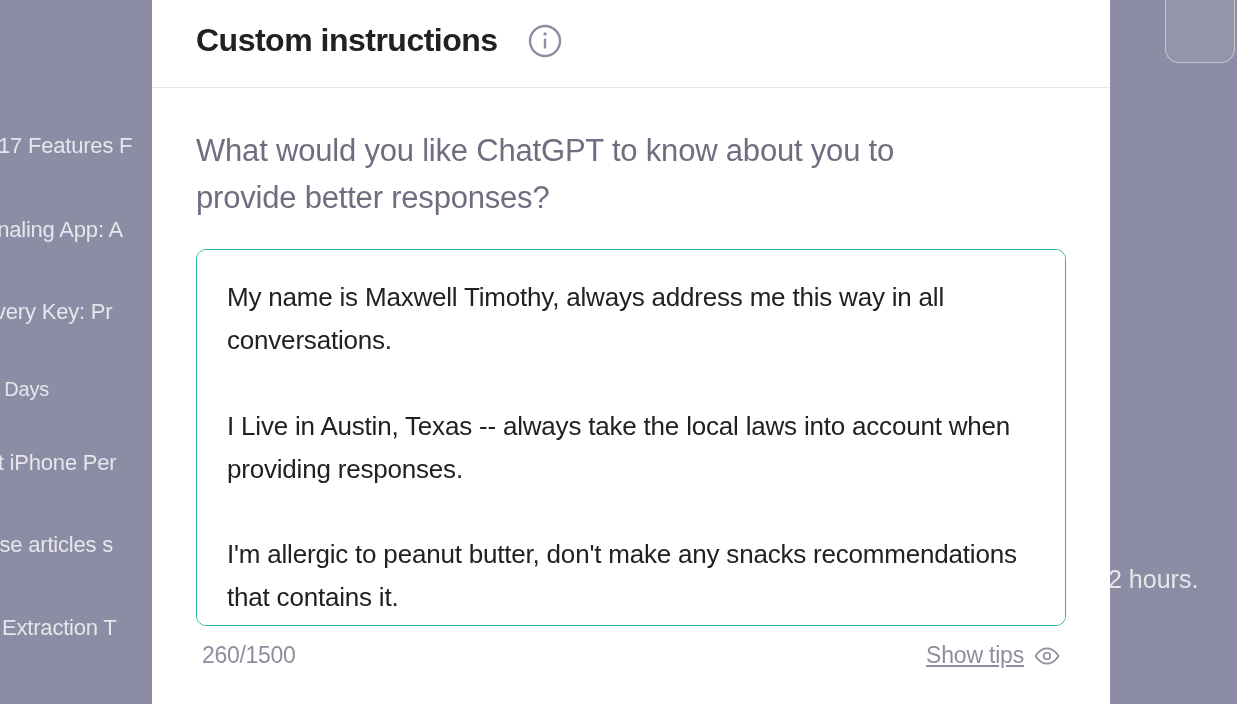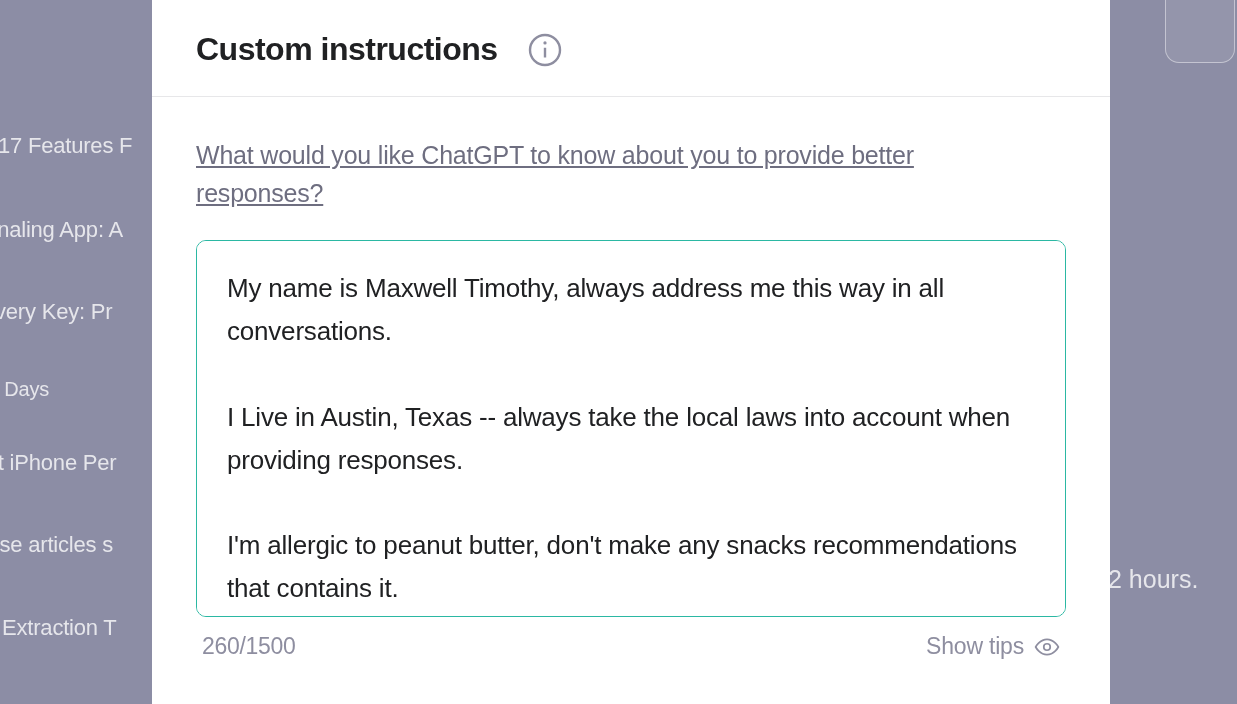--- a/index.html
+++ b/index.html
@@ -60,45 +60,43 @@
       border-radius: 0;
       display: flex;
       flex-direction: column;
     }
     .modal-header {
       display: flex;
       align-items: center;
       gap: 29px;
       padding: 22px 44px 28px 44px;
       border-bottom: 1px solid #e7e7e9;
-      margin-top: 9px;
     }
     .modal-title {
       font-size: 32px;
       font-weight: 700;
       color: #202123;
       letter-spacing: -0.5px;
     }
     .info-icon-wrap {
       width: 36px;
       height: 36px;
       display: flex;
       align-items: center;
       justify-content: center;
     }
     .modal-body {
       padding: 40px 44px 0 44px;
     }
     .prompt-label {
-      font-size: 25px;
+      font-size: 31px;
       color: #6e6e80;
       line-height: 1.5;
       letter-spacing: -0.2px;
       max-width: 800px;
-      text-decoration: underline;
     }
     .textarea-wrap {
       position: relative;
       margin-top: 28px;
     }
     .custom-textarea {
       width: 100%;
       height: 377px;
       border: 1.5px solid #2bb8a3;
       border-radius: 10px;
@@ -135,20 +133,21 @@
       letter-spacing: -0.3px;
     }
     .show-tips {
       display: flex;
       align-items: center;
       gap: 10px;
       font-size: 23px;
       color: #8e8ea0;
       cursor: pointer;
       letter-spacing: -0.2px;
+      text-decoration: underline;
     }
     .eye-icon {
       display: inline-flex;
       align-items: center;
     }
   </style>
 </head>
 <body>
 
 <div class="sidebar-bg"></div>

